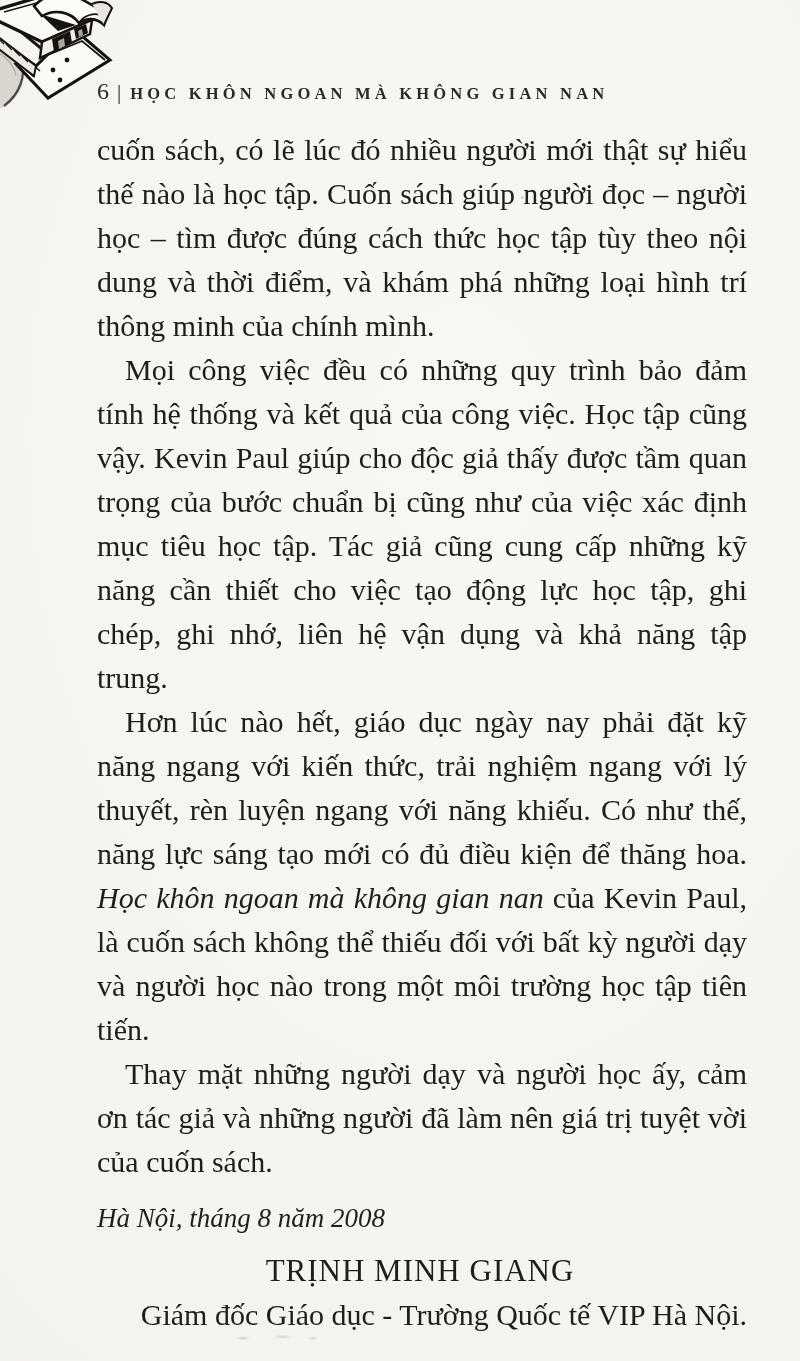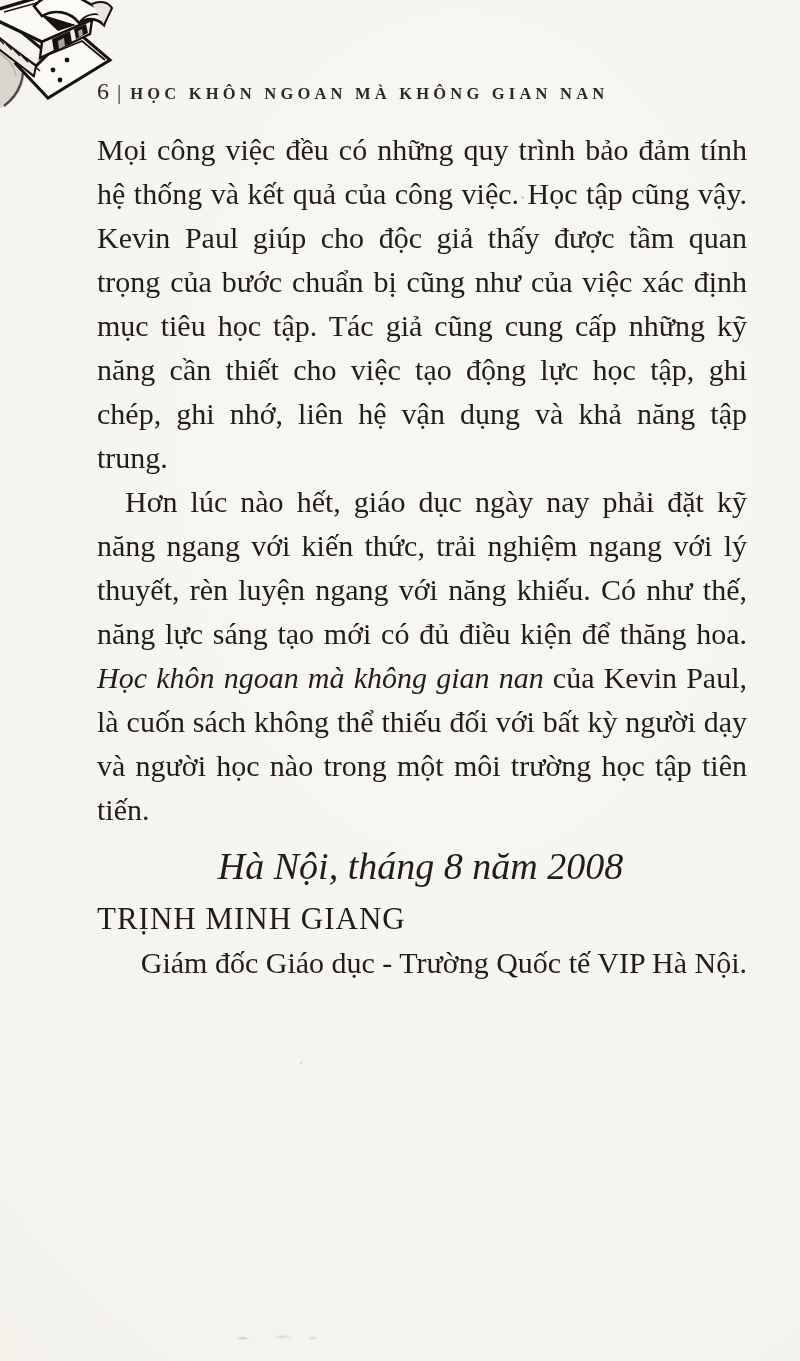--- a/index.html
+++ b/index.html
@@ -54,29 +54,29 @@
     line-height: 44px;
     text-align: justify;
     text-justify: inter-word;
   }
   .content p + p { text-indent: 28px; }
   .book-title-italic { font-style: italic; }
 
   
   .sig-dateline {
     margin-top: 14px;
-    text-align: center;
+    text-align: left;
     font-style: italic;
-    font-size: 38px;
+    font-size: 27px;
     line-height: 40px;
     padding-right: 3px;
   }
   .sig-name {
     margin-top: 15px;
-    text-align: left;
+    text-align: center;
     font-size: 31px;
     letter-spacing: 1px;
     line-height: 36px;
     padding-right: 4px;
   }
   .sig-title {
     margin-top: 8px;
     text-align: right;
     font-size: 30px;
     line-height: 36px;
@@ -141,22 +141,24 @@
     </svg>
   </div>
 
   <div class="header">
     <span class="page-num">6</span>
     <span class="header-sep">|</span>
     <span class="running-title">HỌC KHÔN NGOAN MÀ KHÔNG GIAN NAN</span>
   </div>
 
   <div class="content">
+    <p><span>cuốn sách, có lẽ lúc đó nhiều người mới thật sự hiểu thế nào là học tập. Cuốn sách giúp người đọc – người học – tìm được đúng cách thức học tập tùy theo nội dung và thời điểm, và khám phá những loại hình trí thông minh của chính mình.</span></p>
     <p><span>Mọi công việc đều có những quy trình bảo đảm tính hệ thống và kết quả của công việc. Học tập cũng vậy. Kevin Paul giúp cho độc giả thấy được tầm quan trọng của bước chuẩn bị cũng như của việc xác định mục tiêu học tập. Tác giả cũng cung cấp những kỹ năng cần thiết cho việc tạo động lực học tập, ghi chép, ghi nhớ, liên hệ vận dụng và khả năng tập trung.</span></p>
     <p><span>Hơn lúc nào hết, giáo dục ngày nay phải đặt kỹ năng ngang với kiến thức, trải nghiệm ngang với lý thuyết, rèn luyện ngang với năng khiếu. Có như thế, năng lực sáng tạo mới có đủ điều kiện để thăng hoa. </span><span class="book-title-italic">Học khôn ngoan mà không gian nan</span><span> của Kevin Paul, là cuốn sách không thể thiếu đối với bất kỳ người dạy và người học nào trong một môi trường học tập tiên tiến.</span></p>
+    <p><span>Thay mặt những người dạy và người học ấy, cảm ơn tác giả và những người đã làm nên giá trị tuyệt vời của cuốn sách.</span></p>
 
     <div class="sig-dateline">Hà Nội, tháng 8 năm 2008</div>
     <div class="sig-name">TRỊNH MINH GIANG</div>
     <div class="sig-title">Giám đốc Giáo dục - Trường Quốc tế VIP Hà Nội.</div>
   </div>
 
   <div class="speck" style="left:521px; top:196px; width:3px; height:3px;"></div>
   <div class="speck" style="left:253px; top:412px; width:2px; height:2px;"></div>
   <div class="speck" style="left:641px; top:496px; width:3px; height:3px;"></div>
   <div class="speck" style="left:300px; top:1062px; width:2px; height:2px;"></div>

